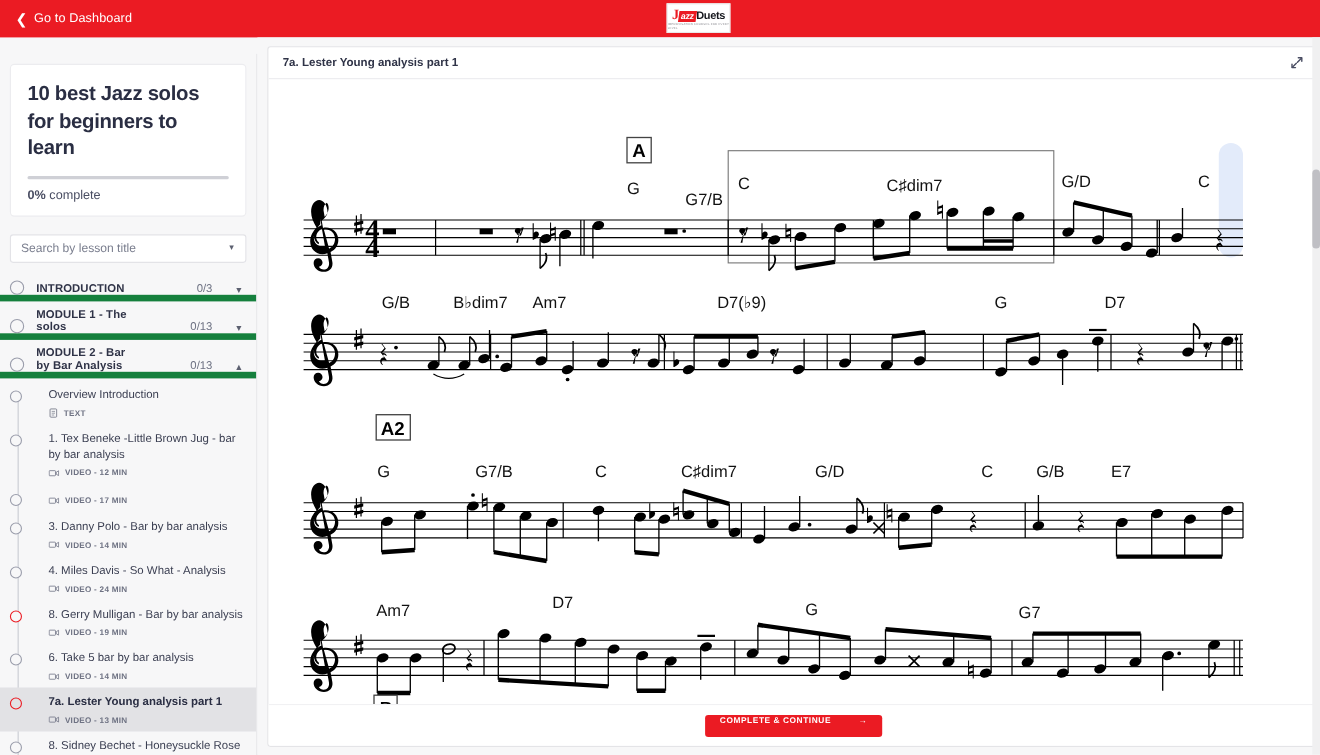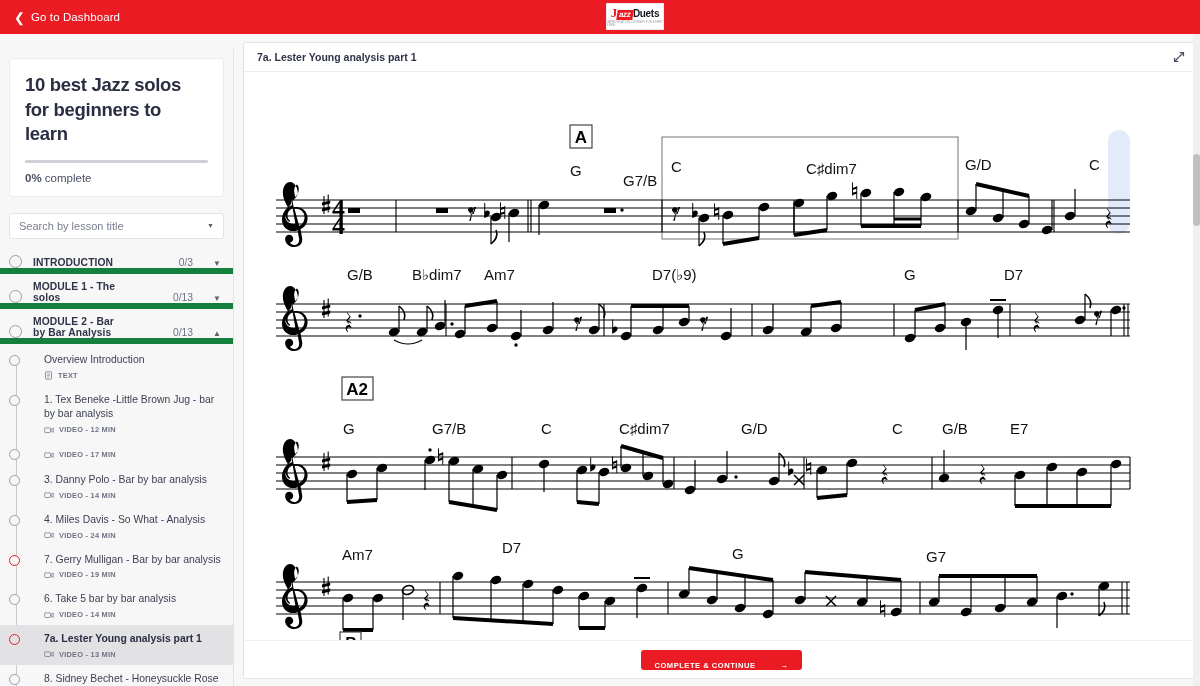--- a/index.html
+++ b/index.html
@@ -145,21 +145,21 @@
   #footer-bar {
     position: absolute; left: 0; bottom: 0; width: 100%; height: 38px;
     display: flex; align-items: center; justify-content: center;
     border-top: 1px solid #f1f1f3; background: #fff;
   }
   #complete-btn {
     background: #eb1b23; color: #fff; border: 0; border-radius: 3px;
     height: 20px; padding: 0 13px;
     font-family: "Liberation Sans", sans-serif;
     font-size: 7.6px; font-weight: 700; letter-spacing: .5px;
-    display: flex; align-items: flex-end; gap: 25px; cursor: pointer;
+    display: flex; align-items: flex-start; gap: 25px; cursor: pointer;
   }
 
   
   #rscroll {
     position: absolute; top: 34px; right: 0; width: 7px; height: 652px;
     background: #f0f0f1;
   }
   #rthumb {
     position: absolute; top: 120px; left: 0; width: 7px; height: 72px;
     background: #bfbfc4; border-radius: 4px;
@@ -289,21 +289,21 @@
             <path d="M10 4 L13 2.2 L13 8.3 L10 6.6 Z" fill="none" stroke="#6e7283" stroke-width="1"></path>
           </svg>
           <span class="l-meta-text">VIDEO - 24 MIN</span>
         </div>
       </div>
     </div>
 
     <div class="lesson started">
       <span class="l-circle"></span>
       <div class="l-body">
-        <div class="l-title">7. Gerry Mulligan - Bar by bar analysis</div>
+        <div class="l-title">8. Gerry Mulligan - Bar by bar analysis</div>
         <div class="l-meta">
           <svg class="ic" width="10" height="8" viewBox="0 0 14 10">
             <rect x="1" y="2" width="8" height="6.5" rx=".8" fill="none" stroke="#6e7283" stroke-width="1"></rect>
             <path d="M10 4 L13 2.2 L13 8.3 L10 6.6 Z" fill="none" stroke="#6e7283" stroke-width="1"></path>
           </svg>
           <span class="l-meta-text">VIDEO - 19 MIN</span>
         </div>
       </div>
     </div>
 

